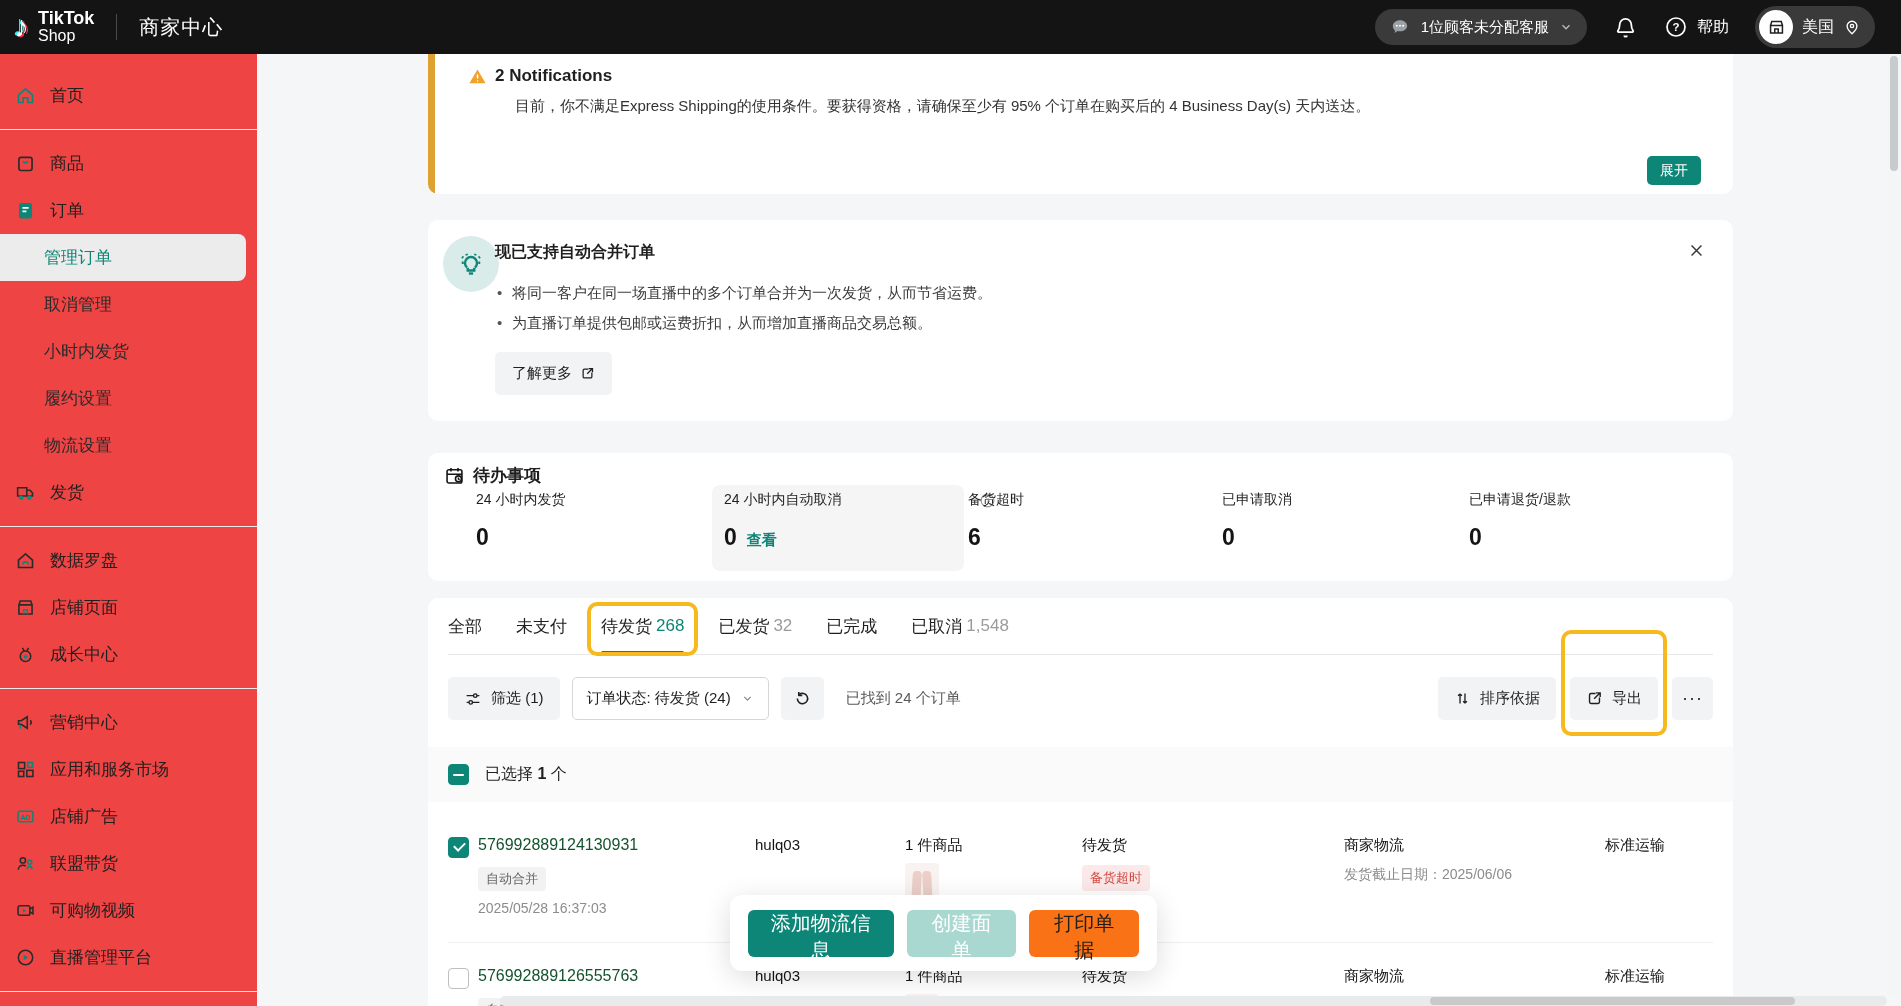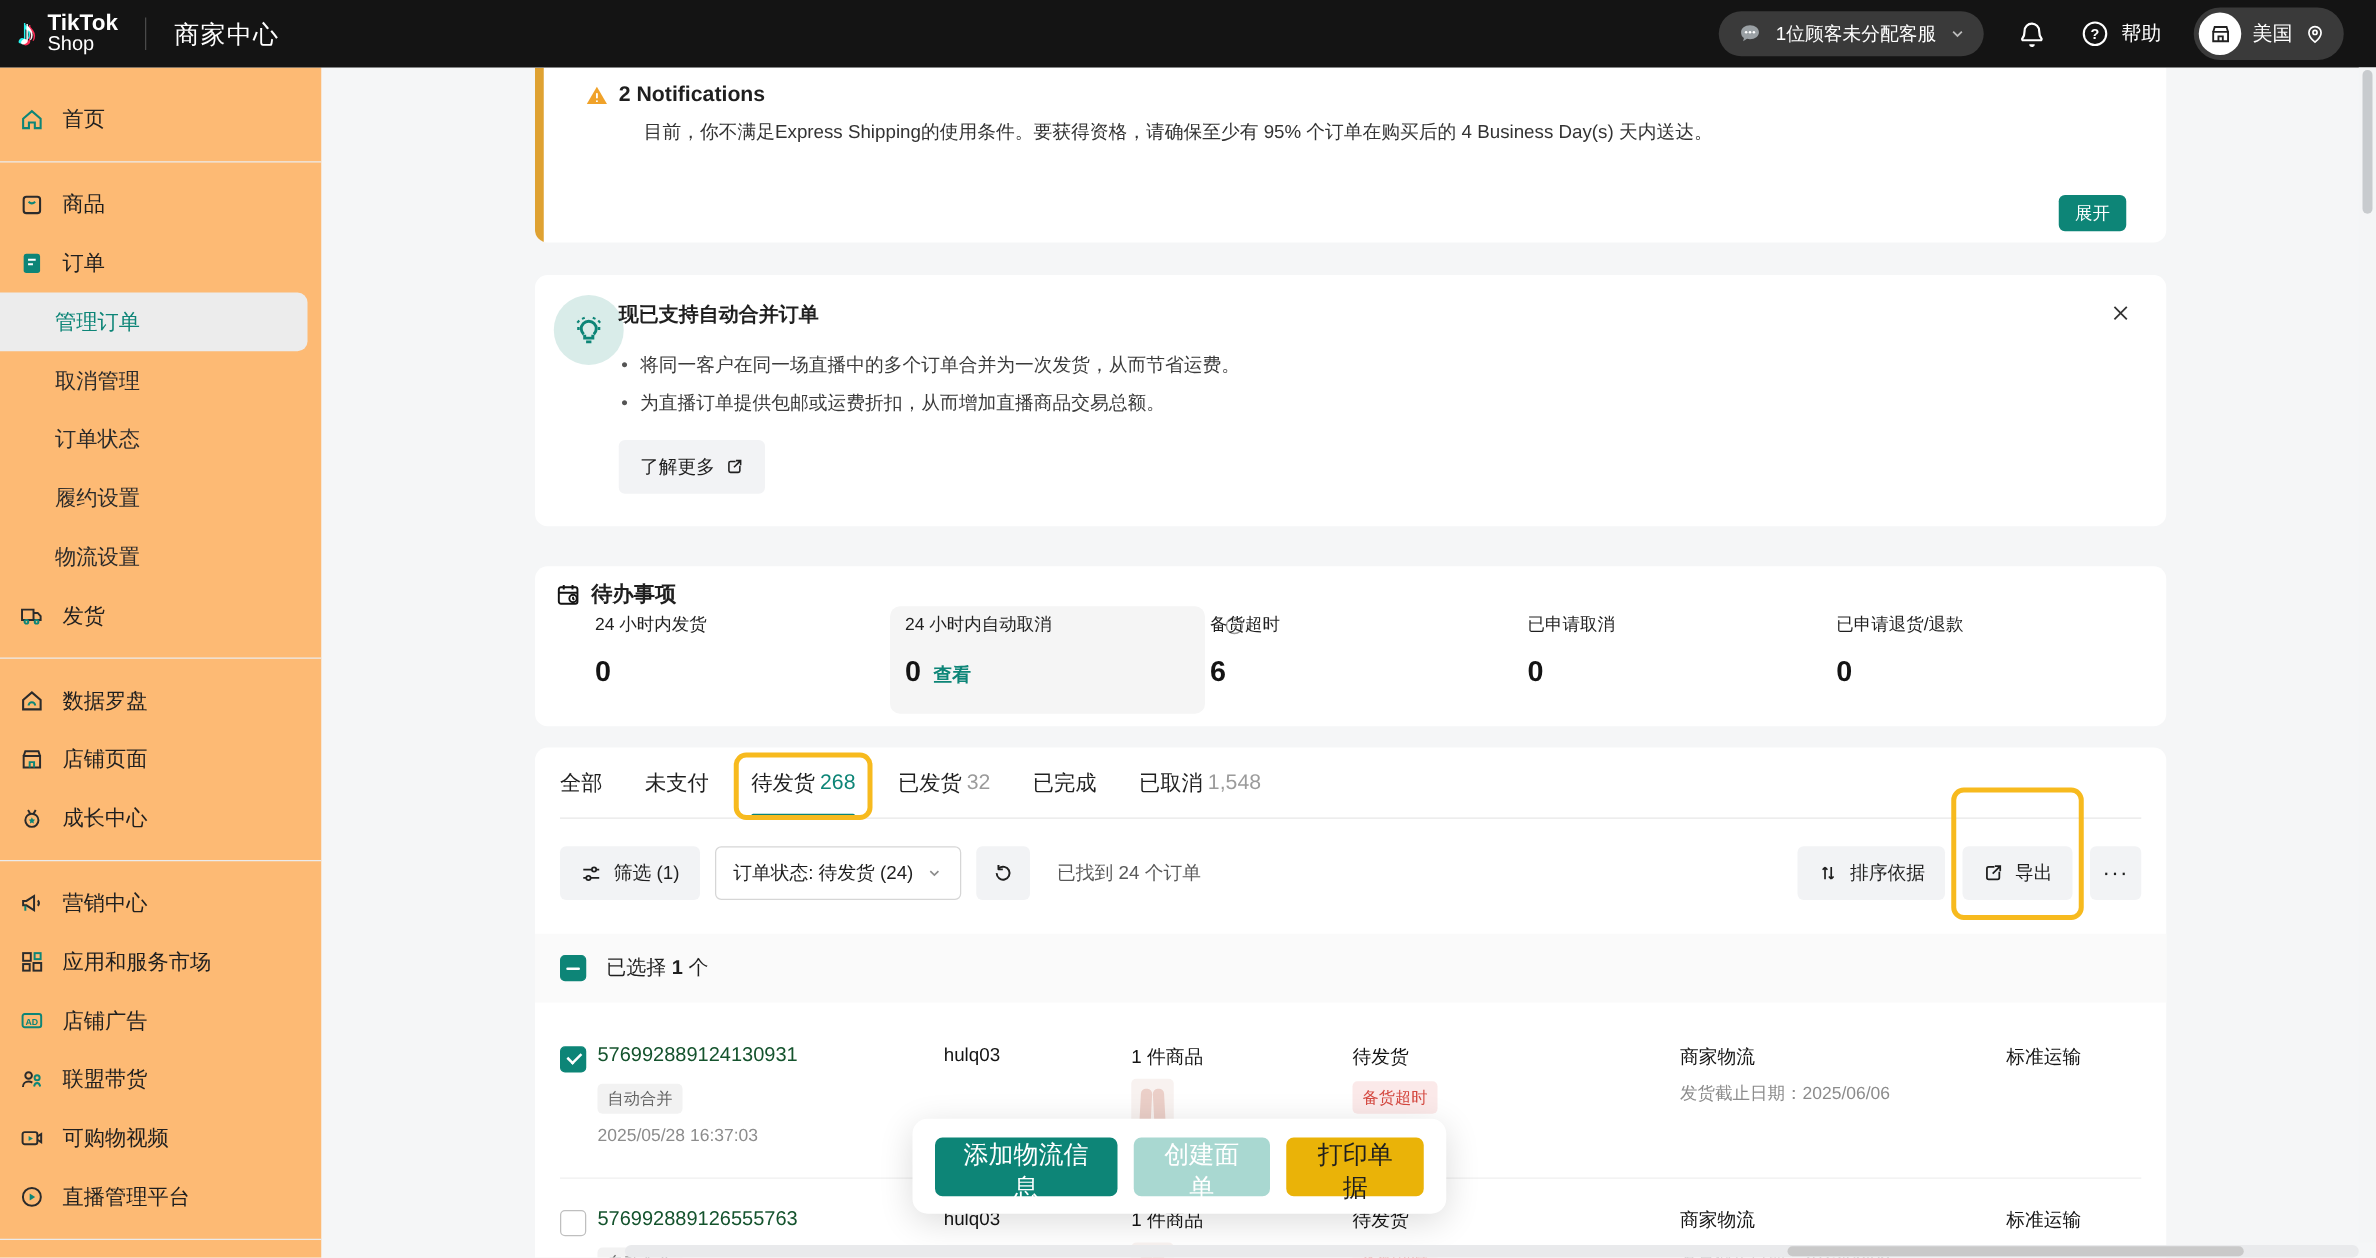--- a/index.html
+++ b/index.html
@@ -15,21 +15,21 @@
   .hdr-divider { width:1px; height:26px; background:#4a4a4a; margin:0 22px; }
   .hdr-title { color:#fff; font-size:20px; letter-spacing:1px; }
   .hdr-right { margin-left:auto; display:flex; align-items:center; gap:26px; margin-right:26px; }
   .pill { background:#3A3A3A; border-radius:999px; display:flex; align-items:center; gap:10px; color:#fff; font-size:15px; padding:7px 14px; cursor:pointer; }
   .pill svg { display:block; }
   .hdr-help { display:flex; align-items:center; gap:9px; color:#fff; font-size:16px; cursor:pointer; }
   .region-pill { background:#3A3A3A; border-radius:999px; display:flex; align-items:center; gap:9px; color:#fff; font-size:16px; padding:4px 14px 4px 4px; cursor:pointer; }
   .shop-avatar { width:34px; height:34px; border-radius:50%; background:#fff; display:flex; align-items:center; justify-content:center; }
 
   
-  .sidebar { position:absolute; left:0; top:54px; width:257px; bottom:0; background:#fdba74; padding-top:18px; z-index:10; }
+  .sidebar { position:absolute; left:0; top:54px; width:257px; bottom:0; background:#ef4444; padding-top:18px; z-index:10; }
   .sb-item { height:47px; display:flex; align-items:center; gap:14px; padding-left:15px; font-size:17px; color:#1F1F1F; cursor:pointer; }
   .sb-item svg { flex:0 0 auto; }
   .sb-sub { height:47px; display:flex; align-items:center; padding-left:44px; font-size:17px; color:#2b2b2b; cursor:pointer; }
   .sb-sub.active { background:#ECECEC; border-radius:0 8px 8px 0; width:246px; color:#0D8577; font-weight:500; }
   .sb-div { height:1px; background:#EBEBEB; margin:10px 0; }
 
   
   .main { position:absolute; left:257px; top:54px; right:0; bottom:0; background:#F5F6F7; overflow:hidden; }
   .content { position:relative; margin:0 168px 0 171px; width:1305px; }
 
@@ -105,21 +105,21 @@
   .thumb { margin-top:8px; width:34px; height:47px; border-radius:4px; background:#F8F2F0; position:relative; overflow:hidden; }
   .thumb::before, .thumb::after { content:""; position:absolute; top:8px; width:9px; height:36px; background:#EBCFC8; border-radius:4px; }
   .thumb::before { left:7px; transform:rotate(3deg); }
   .thumb::after { right:7px; transform:rotate(-3deg); }
 
   
   .popup { position:absolute; left:302px; top:297px; width:427px; height:76px; background:#fff; border-radius:12px; box-shadow:0 6px 28px rgba(0,0,0,.14); display:flex; align-items:center; gap:13px; padding:0 18px; z-index:20; }
   .pbtn { height:47px; border:none; border-radius:6px; font-size:20px; padding:0 19px; cursor:pointer; font-family:inherit; }
   .pbtn.primary { background:#0D8577; color:#fff; }
   .pbtn.disabled { background:#A9D8D1; color:#fff; cursor:default; }
-  .pbtn.default { background:#eab308; color:#1F1F1F; }
+  .pbtn.default { background:#f97316; color:#1F1F1F; }
 
   
   .vscroll { position:absolute; right:0; top:54px; bottom:12px; width:14px; background:#F4F5F6; z-index:60; }
   .vthumb { position:absolute; left:3px; top:2px; width:8px; height:115px; background:#C8CBCE; border-radius:4px; cursor:pointer; }
   .hscroll { position:absolute; left:500px; right:14px; bottom:0; height:10px; background:#E9EAEC; border-radius:5px; z-index:60; }
   .hthumb { position:absolute; left:930px; width:365px; top:1px; bottom:1px; background:#C9C9C9; border-radius:4px; cursor:pointer; }
 
   svg { display:block; }
 </style>
 </head>
@@ -216,21 +216,21 @@
       </span>
     <span>订单</span>
   </div>
   <div class="sb-sub active">
       <span>管理订单</span>
     </div>
   <div class="sb-sub">
       <span>取消管理</span>
     </div>
   <div class="sb-sub">
-      <span>订单状态</span>
+      <span>小时内发货</span>
     </div>
   <div class="sb-sub">
       <span>履约设置</span>
     </div>
   <div class="sb-sub">
       <span>物流设置</span>
     </div>
   <div class="sb-item">
     <span>
         <svg width="21" height="21" viewBox="0 0 24 24" fill="none" stroke="#2b2b2b" stroke-width="1.8">

